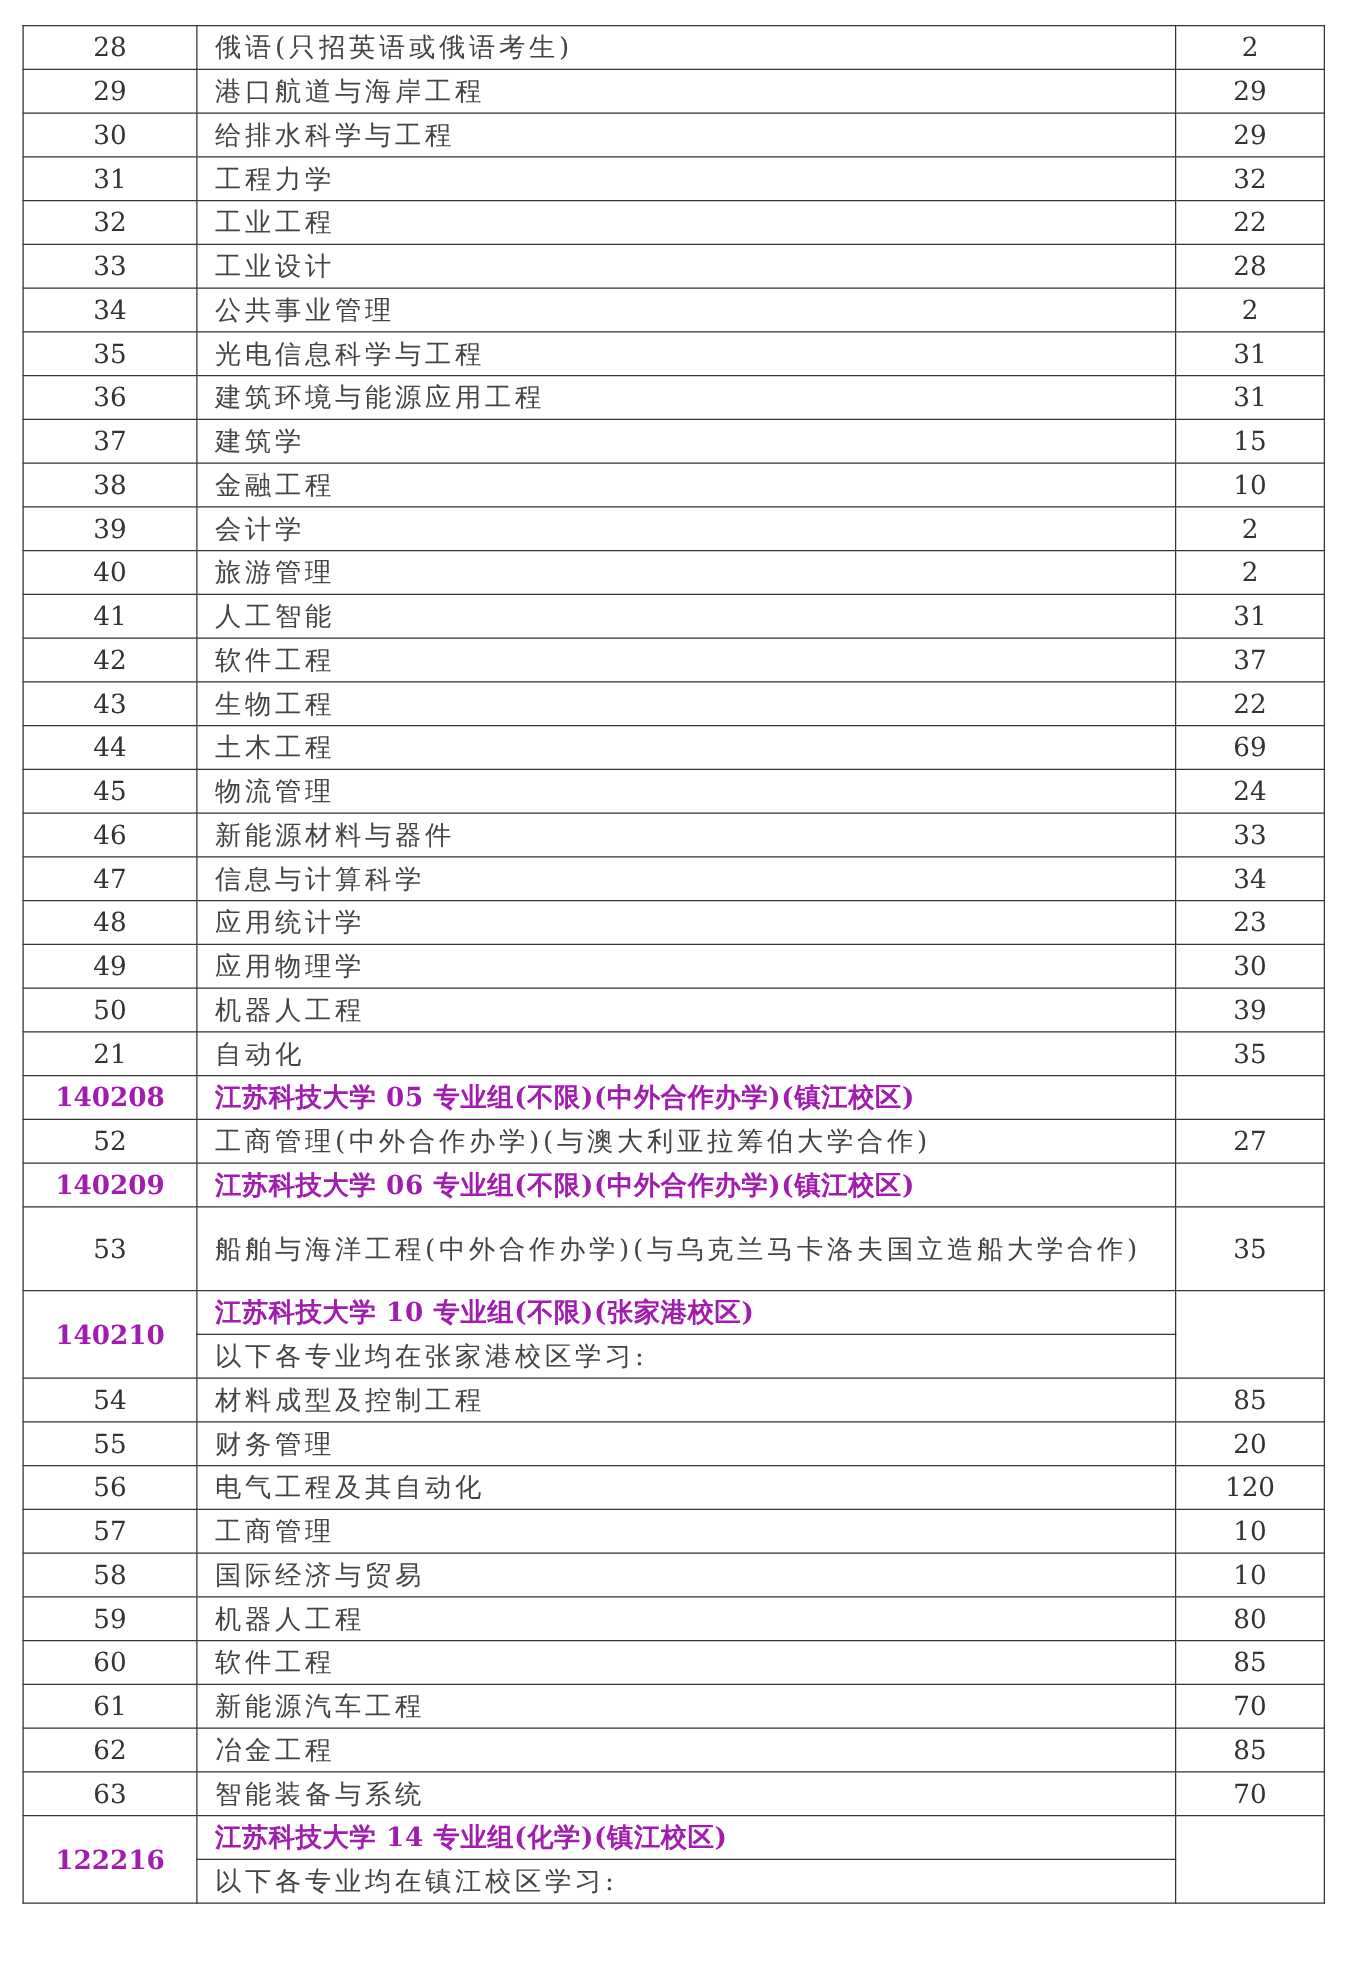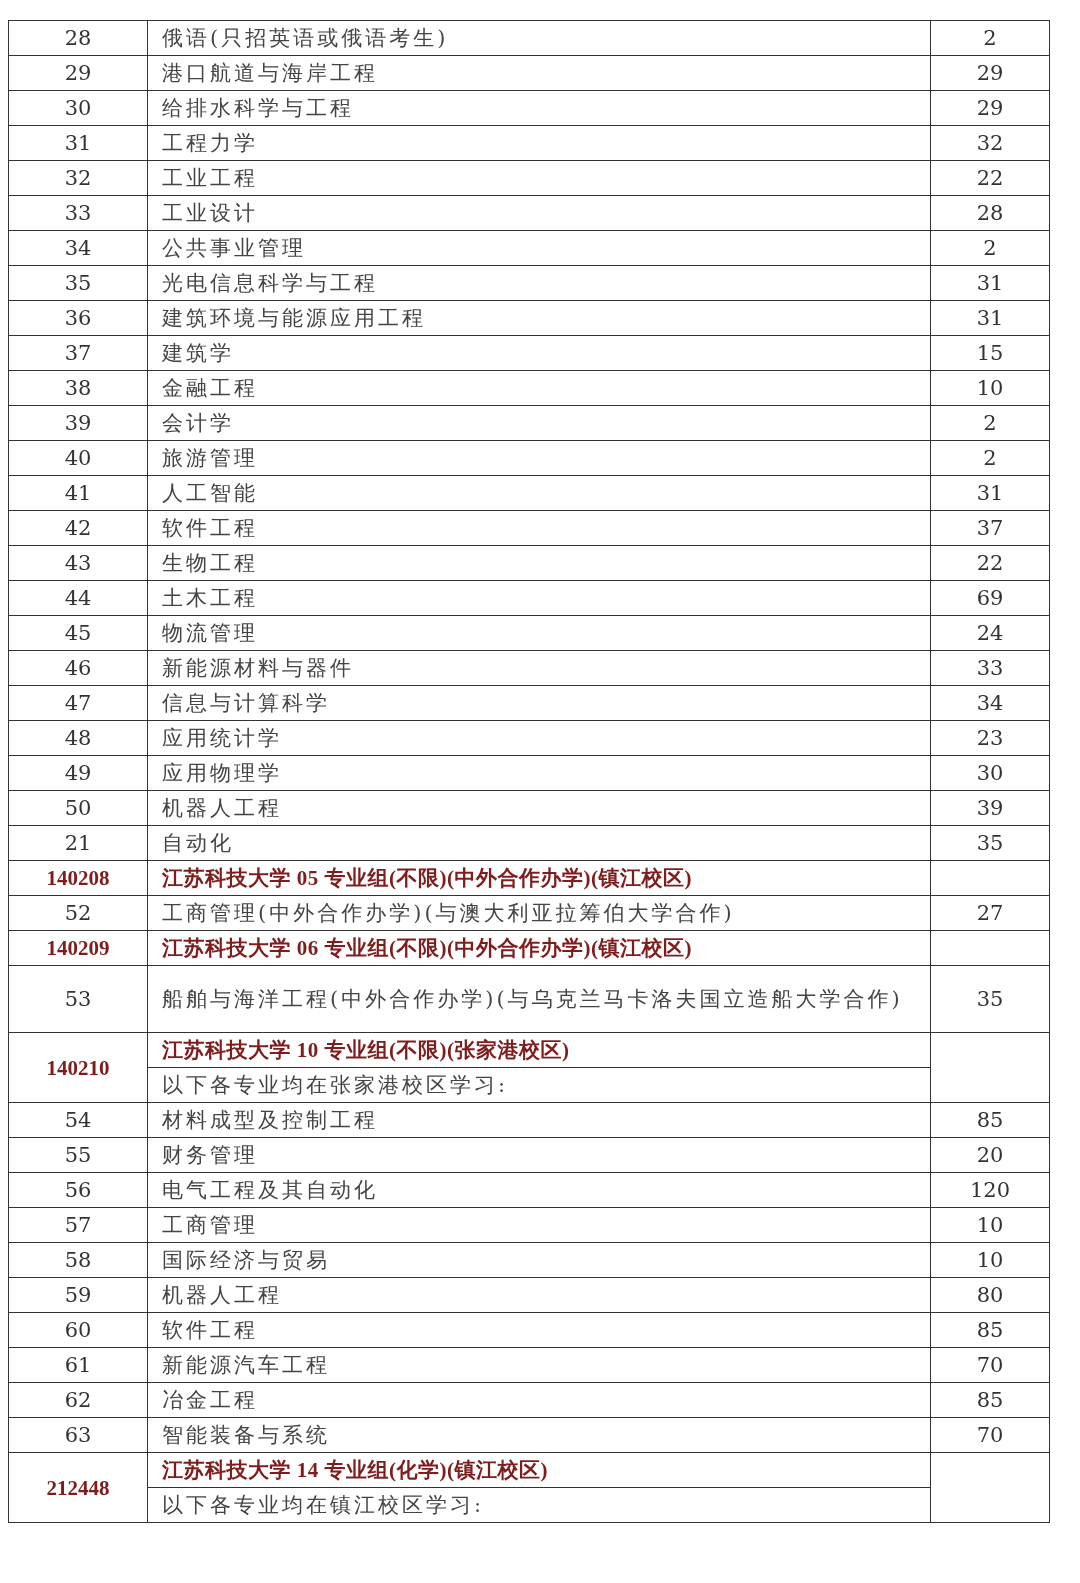--- a/index.html
+++ b/index.html
@@ -1,26 +1,26 @@
 <!DOCTYPE html>
 <html><head>
 <meta charset="utf-8">
 <style>
   html, body { margin:0; padding:0; background:#ffffff; }
   body { width:1080px; height:1583px; position:relative; overflow:hidden;
          font-family:"DejaVu Serif","Liberation Serif",serif; color:#333; }
-  table { position:absolute; left:8px; top:20px; width:1041px;
+  table { position:absolute; left:18px; top:20px; width:1041px;
           border-collapse:collapse; table-layout:fixed; }
   col.c1 { width:139px; } col.c2 { width:783px; } col.c3 { width:119px; }
   td { border:1.5px solid #333; height:34px; padding:0; font-size:21px;
        line-height:34px; vertical-align:middle; }
   td.num { text-align:center; }
   td.name { padding-left:14px; letter-spacing:3px; color:#444;margin-top:11px; }
   td.count { text-align:center; }
-  tr.group td { font-weight:bold; color:#7f1d1d;font-family:Liberation Serif, serif; }
+  tr.group td { font-weight:bold; color:#a21caf; }
   tr.group td.name { letter-spacing:0.5px; }
   tr.group td.num { font-weight:bold; }
   td.wrap { line-height:32px; padding-top:2px; padding-bottom:2px; }
 </style>
 </head>
 <body>
 
 <table>
   <colgroup>
       <col class="c1">
@@ -229,21 +229,21 @@
         <td class="count">85</td>
       </tr>
       <tr>
         <td class="num">63</td>
         <td class="name">智能装备与系统</td>
         <td class="count">70</td>
       </tr>
     </tbody>
   <tbody>
     <tr class="group">
-      <td class="num" rowspan="2">212448</td>
+      <td class="num" rowspan="2">122216</td>
       <td class="name">江苏科技大学 14 专业组(化学)(镇江校区)</td>
       <td class="count" rowspan="2"></td>
     </tr>
     <tr>
       <td class="name">以下各专业均在镇江校区学习:</td>
     </tr>
   </tbody>
 </table>
 
 </body></html>

